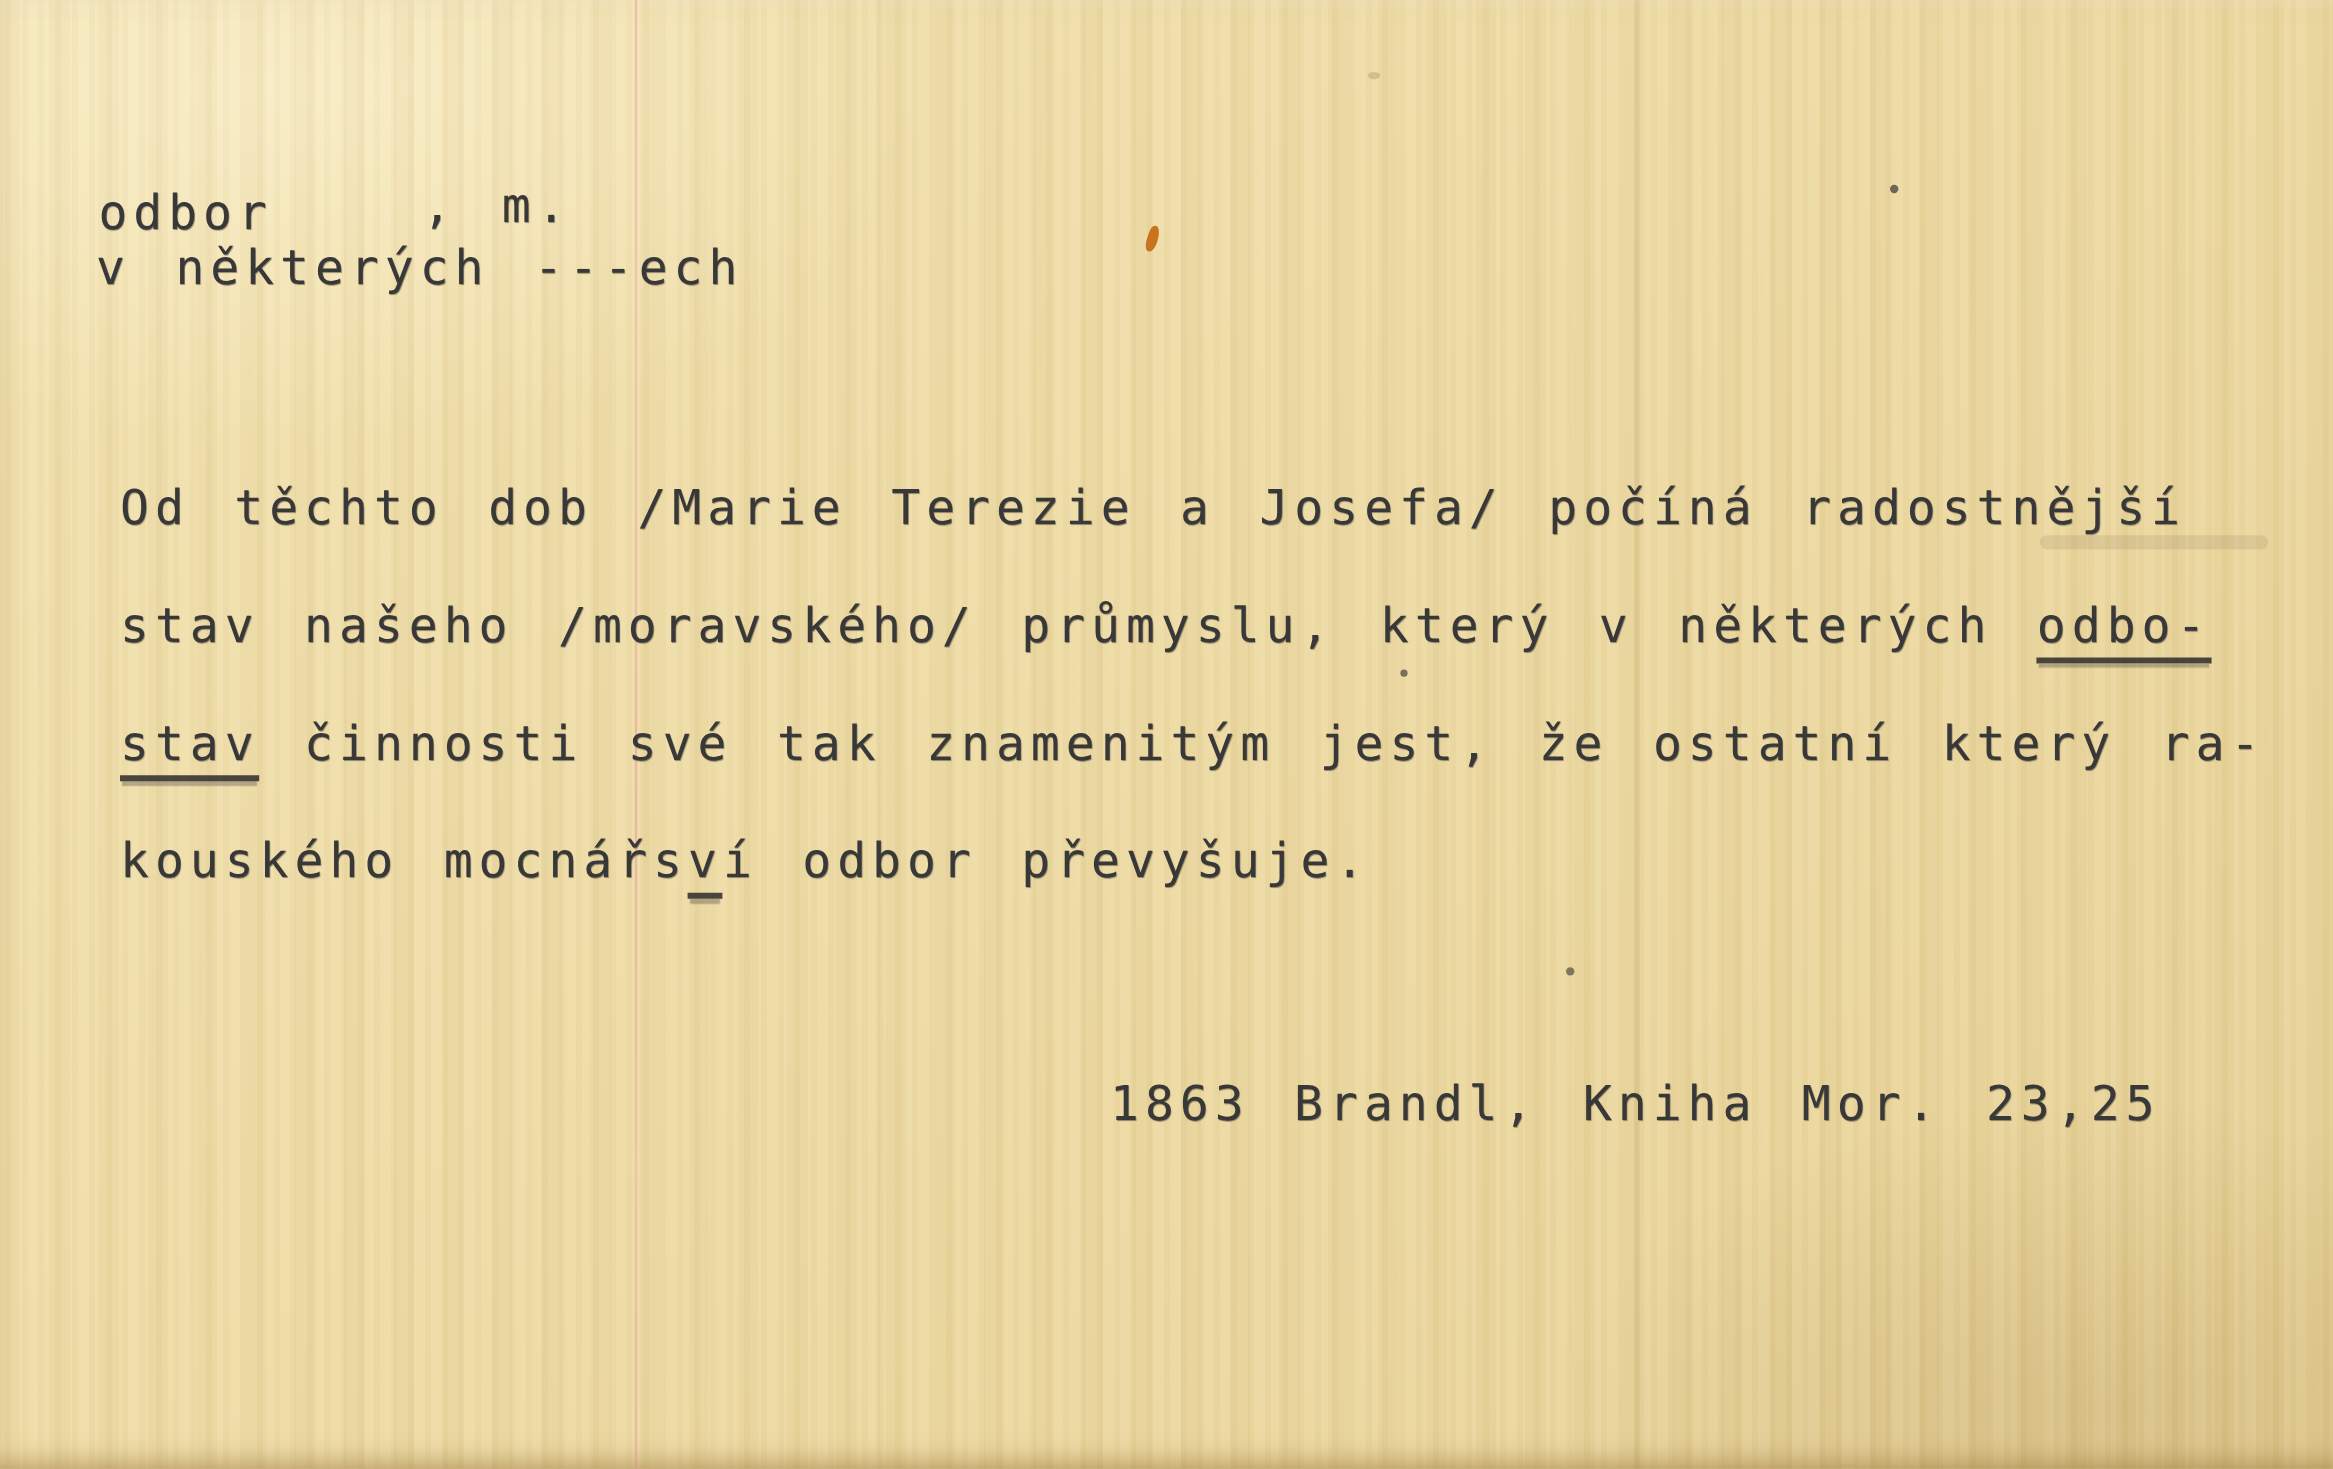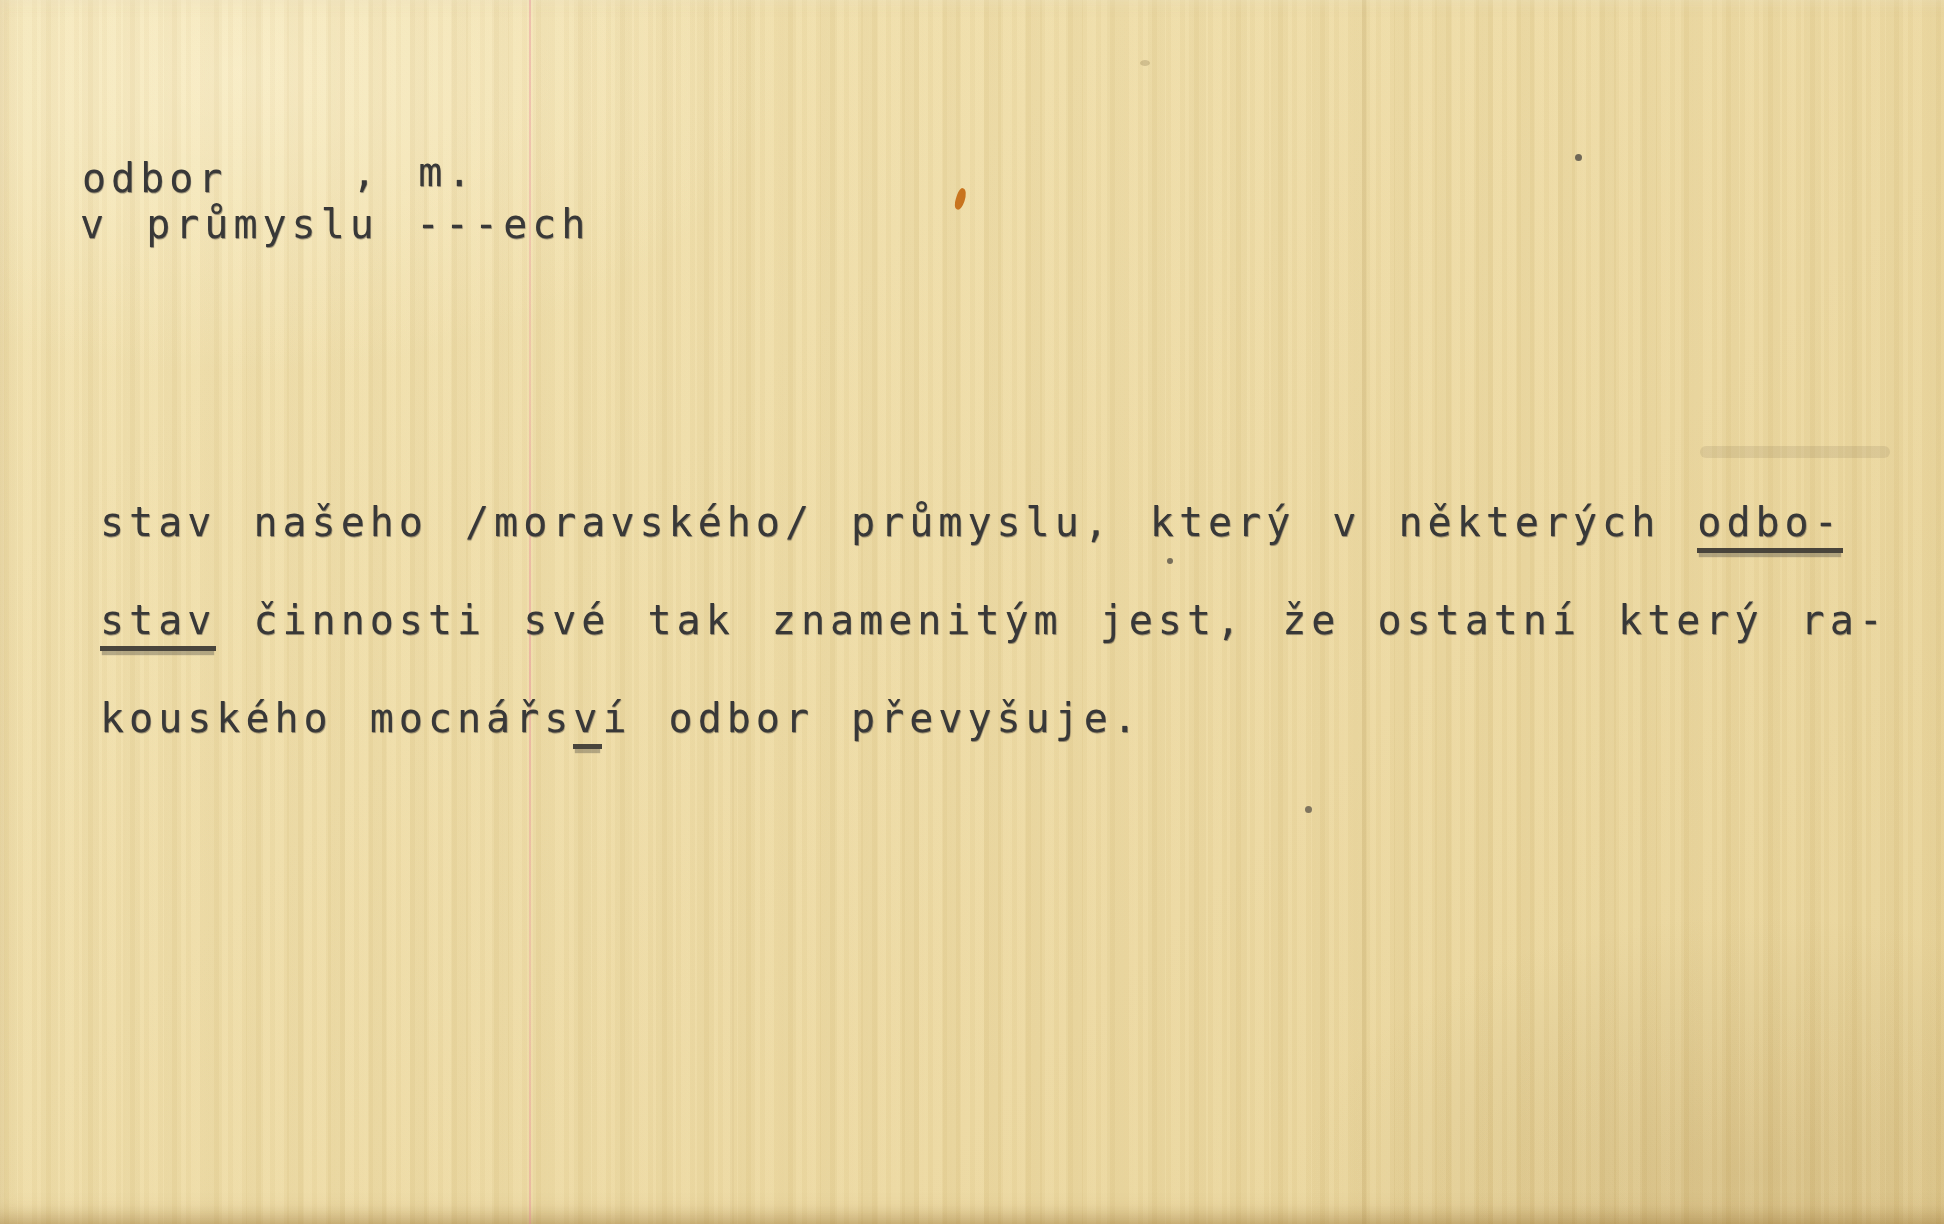--- a/index.html
+++ b/index.html
@@ -70,29 +70,31 @@
 <div class="scan">
 
   <div class="rule-line" style="left:529px"></div>
 
   <div class="crease" style="left:1362px"></div>
   <div class="crease" style="left:730px; opacity:.6"></div>
 
   <div class="txt" style="left:82px; top:158px">odbor</div>
   <div class="txt" style="left:352px; top:152px">, m.</div>
 
-  <div class="txt" style="left:80px; top:204px">v průmyslu ---ech</div>
+  <div class="txt" style="left:80px; top:204px">v některých ---ech</div>
 
+  <div class="txt" style="left:100px; top:404px"><span>Od těchto dob /Marie Terezie a Josefa/ počíná radostnější</span><span class="u"></span><span></span></div>
 
   <div class="txt" style="left:100px; top:502px"><span>stav našeho /moravského/ průmyslu, který v některých </span><span class="u">odbo-</span><span></span></div>
 
   <div class="txt" style="left:100px; top:600px"><span></span><span class="u">stav</span><span> činnosti své tak znamenitým jest, že ostatní který ra-</span></div>
 
   <div class="txt" style="left:100px; top:698px"><span>kouského mocnářs</span><span class="u">v</span><span>í odbor převyšuje.</span></div>
 
+  <div class="txt" style="left:925px; top:900px">1863 Brandl, Kniha Mor. 23,25</div>
 
   <div class="speck" style="left:956px; top:188px; width:9px; height:22px; background:#c8741f; transform:rotate(18deg); border-radius:40% 60% 50% 50%;"></div>
   <div class="speck" style="left:1575px; top:154px; width:7px; height:7px; background:rgba(70,65,60,0.75);"></div>
   <div class="speck" style="left:1167px; top:558px; width:6px; height:6px; background:rgba(70,65,60,0.7);"></div>
   <div class="speck" style="left:1305px; top:806px; width:7px; height:7px; background:rgba(70,65,60,0.65);"></div>
   <div class="speck" style="left:1700px; top:446px; width:190px; height:12px; background:rgba(95,85,60,0.12); border-radius:6px;"></div>
   <div class="speck" style="left:1140px; top:60px; width:10px; height:6px; background:rgba(120,100,60,0.25);"></div>
 </div>
 
 </body></html>

